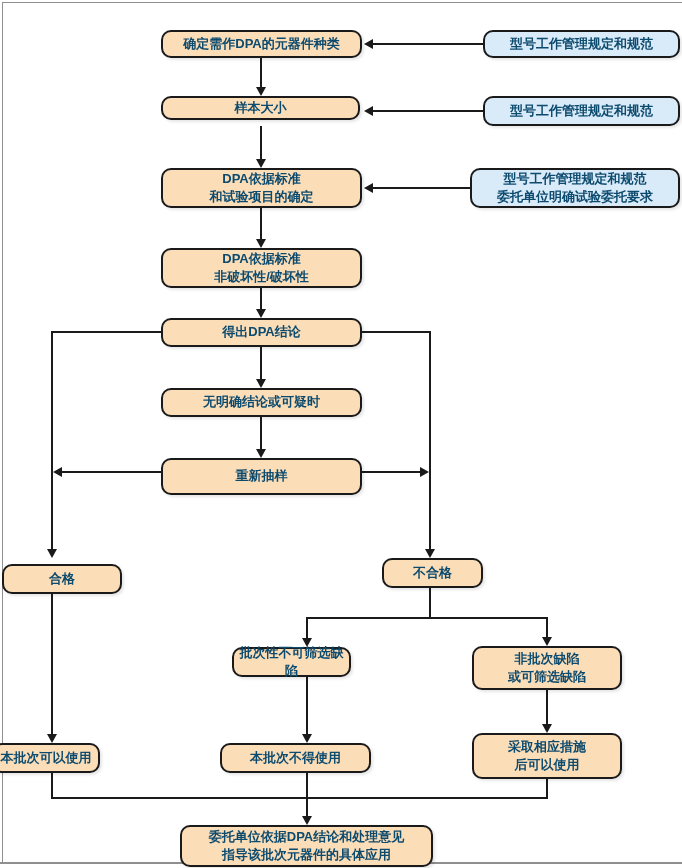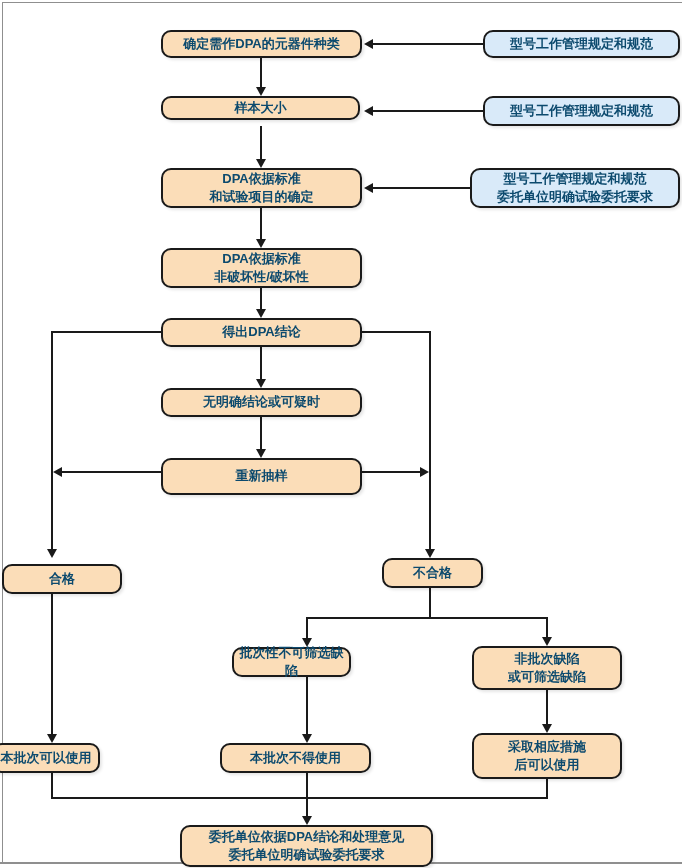--- a/index.html
+++ b/index.html
@@ -126,21 +126,21 @@
 或可筛选缺陷</div>
 
   <div class="node" style="left:-8px;top:743px;width:108px;height:30px;">本批次可以使用</div>
 
   <div class="node" style="left:220px;top:743px;width:151px;height:30px;">本批次不得使用</div>
 
   <div class="node" style="left:472px;top:733px;width:150px;height:46px;">采取相应措施
 后可以使用</div>
 
   <div class="node" style="left:180px;top:825px;width:253px;height:42px;">委托单位依据DPA结论和处理意见
-委托单位明确试验委托要求</div>
+指导该批次元器件的具体应用</div>
 
   <div class="node ref" style="left:483px;top:30px;width:197px;height:28px;">型号工作管理规定和规范</div>
 
   <div class="node ref" style="left:483px;top:96px;width:197px;height:30px;">型号工作管理规定和规范</div>
 
   <div class="node ref" style="left:470px;top:168px;width:210px;height:40px;">型号工作管理规定和规范
 委托单位明确试验委托要求</div>
 
 </div>
 

